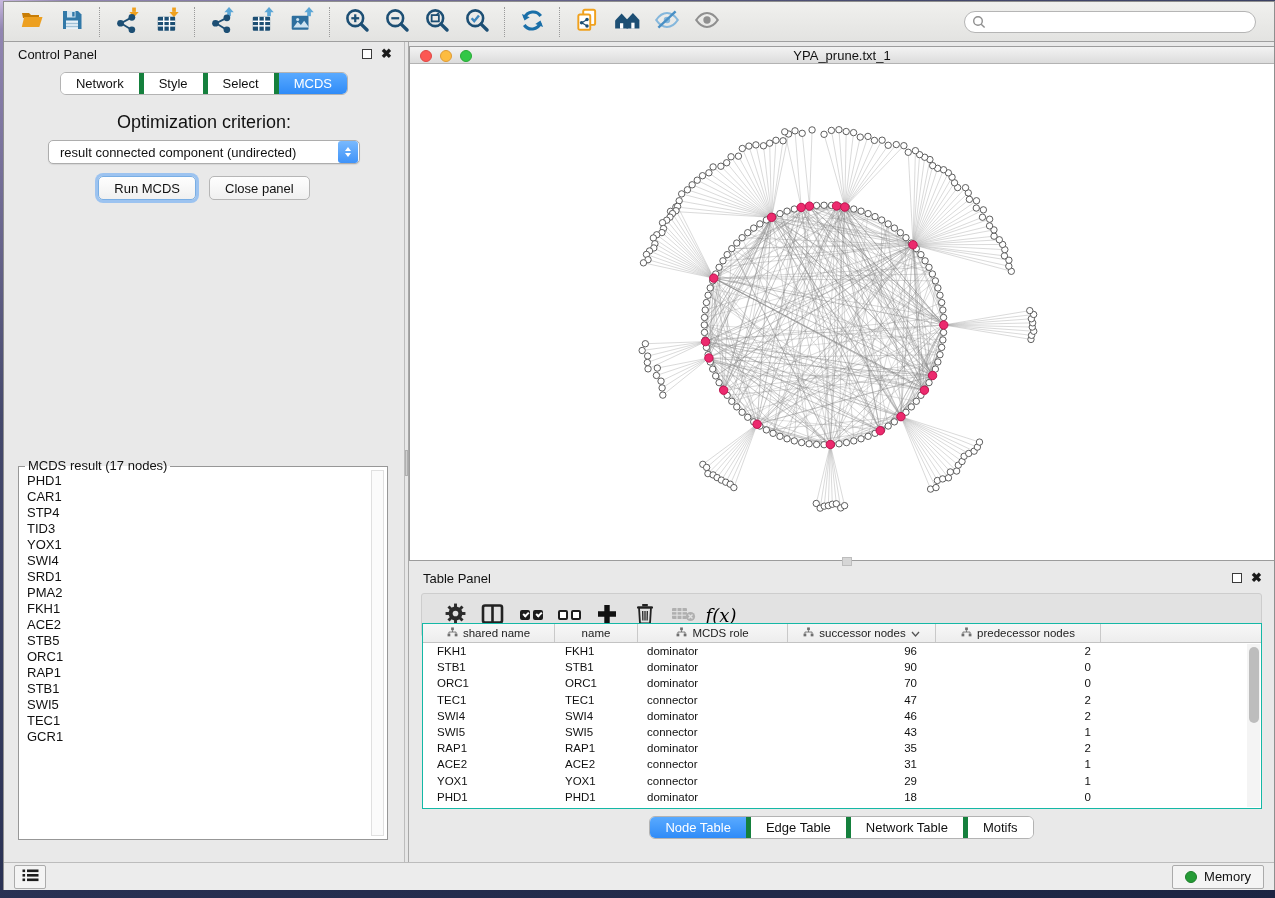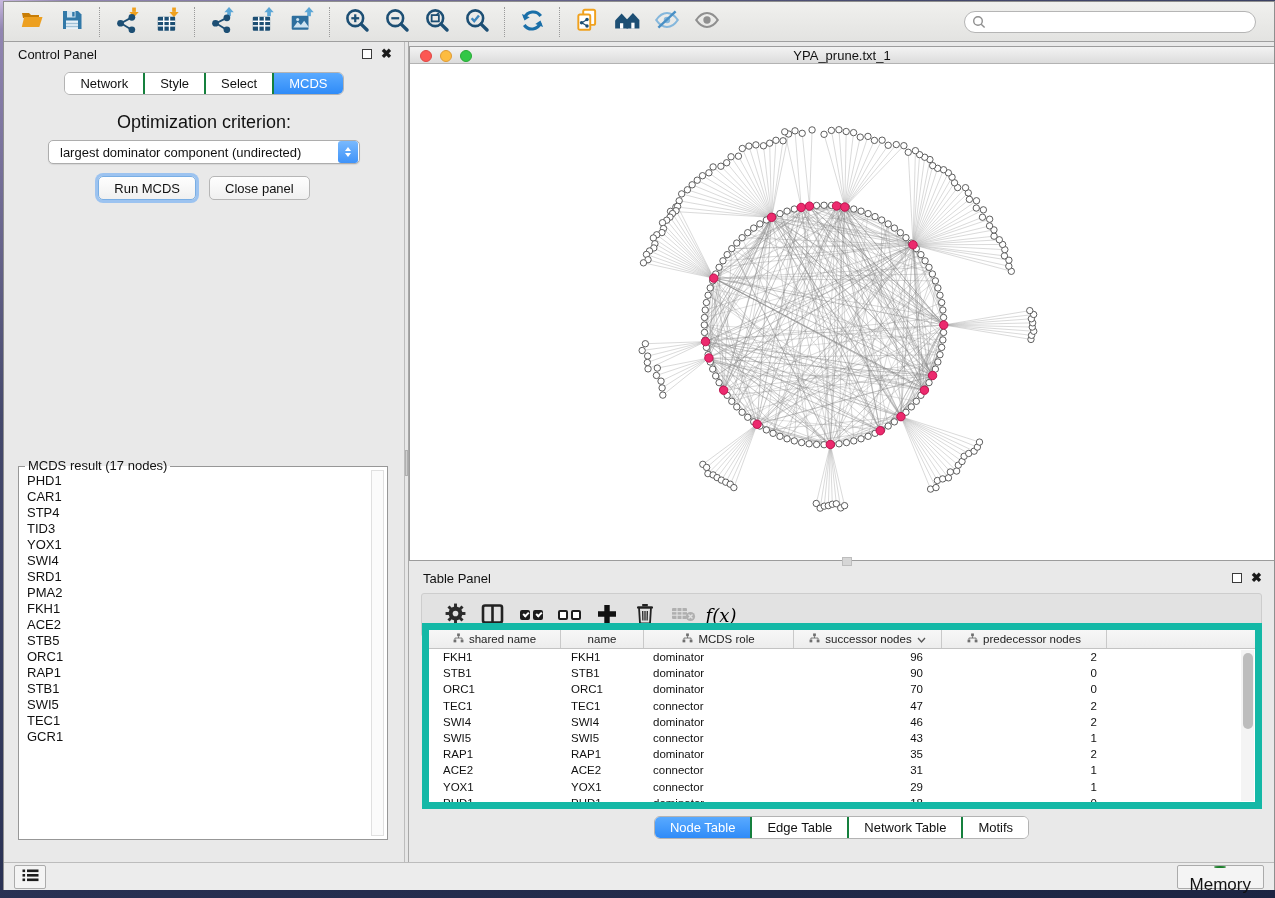--- a/index.html
+++ b/index.html
@@ -28,21 +28,21 @@
   
   .control-panel { width:400px; flex:0 0 400px; position:relative; background:#e9e9e9; }
   .panel-title-row { height:22px; display:flex; align-items:center; padding:2px 12px 0 14px; }
   .panel-title { font-size:13px; color:#111; }
   .panel-wbtns { margin-left:auto; display:flex; align-items:center; gap:9px; }
   .float-btn { width:10px; height:10px; border:1.5px solid #3a3a3a; background:#fff; display:inline-block; }
   .close-btn { font-size:13px; font-weight:bold; color:#1a1a1a; line-height:10px; }
 
   .seg-row { display:flex; justify-content:center; margin-top:8px; }
   .seg-group { display:inline-flex; background:#fff; border:1px solid #b3b3b3; border-radius:6px; overflow:hidden; }
-  .seg { padding:3px 15px; font-size:13px; color:#111; border-right:2px solid #15803d; background:#fff; }
+  .seg { padding:3px 15px; font-size:13px; color:#111; border-right:5px solid #15803d; background:#fff; }
   .seg:last-child { border-right:none; }
   .seg.active { background:linear-gradient(#59aaff,#2f8bf8); color:#fff; }
 
   .opt-label { text-align:center; margin-top:17px; font-size:18px; }
   .crit-select { width:312px; height:24px; margin:7px auto 0; background:#fff; border:1px solid #adadad;
     border-radius:5px; display:flex; align-items:center; position:relative; box-shadow:0 1px 1px rgba(0,0,0,.08); }
   .crit-value { flex:1; padding-left:11px; font-size:13px; white-space:nowrap; }
   .crit-spin { width:20px; height:22px; margin-right:1px; border-radius:3px; background:linear-gradient(#79b9fd,#3f93f9);
     display:flex; flex-direction:column; align-items:center; justify-content:center; gap:2px; }
   .crit-spin i { width:0; height:0; border-left:3.5px solid transparent; border-right:3.5px solid transparent; }
@@ -89,21 +89,21 @@
     border-radius:3px; display:flex; align-items:center; padding:0 14px; gap:0; }
   .tp-btn { width:38px; height:36px; display:flex; align-items:center; justify-content:center; }
   .tp-fx { font-family:"DejaVu Serif", serif; font-style:italic; font-size:18px; color:#000000; }
   .checkpair { display:flex; gap:3px; }
   .cbox { width:10px; height:10px; border:2px solid #1d1d1d; border-radius:2px; position:relative; background:#fff; }
   .cbox.checked { background:#1d1d1d; }
   .cbox.checked::after { content:""; position:absolute; left:1px; top:0px; width:4px; height:2px;
     border-left:2px solid #fff; border-bottom:2px solid #fff; transform:rotate(-45deg); }
 
   .ntable { position:absolute; left:13px; right:12px; top:57px; height:186px; background:#fff;
-    border:7px solid #14b8a6; overflow:hidden; }
+    border:1px solid #14b8a6; overflow:hidden; }
   .thead { display:flex; height:19px; background:linear-gradient(#f7f7f7,#ededed); border-bottom:1px solid #c3c3c3; }
   .th-cell { display:flex; align-items:center; justify-content:center; gap:5px; font-size:11.5px; color:#222;
     border-right:1px solid #c9c9c9; position:relative; }
   .th-cell .attr-icon { flex:0 0 auto; }
   .th-fill { flex:1; border-right:none; }
   .trow { display:flex; height:16.2px; align-items:center; }
   .tcell { font-size:11.5px; color:#111; white-space:nowrap; overflow:hidden; }
   .col0 { width:132px; padding-left:14px; }
   .col1 { width:83px;  padding-left:10px; }
   .col2 { width:150px; padding-left:9px; }
@@ -113,21 +113,21 @@
   .t-thumb { position:absolute; left:1.5px; top:3px; width:10px; height:76px; background:#bdbdbd; border-radius:6px; }
 
   .table-tabs-row { position:absolute; left:0; right:0; top:250px; display:flex; justify-content:center; }
 
   
   .statusbar { flex:0 0 28px; background:#ececec; border-top:1px solid #bcbcbc;
     display:flex; align-items:center; padding:0 10px; }
   .list-btn { width:32px; height:24px; background:#f4f4f4; border:1px solid #ababab; border-radius:2px;
     display:flex; align-items:center; justify-content:center; }
   .memory-btn { margin-left:auto; height:24px; background:#f4f4f4; border:1px solid #ababab; border-radius:2px;
-    display:flex; align-items:center; gap:7px; padding:0 12px; font-size:17px;flex-direction:column; }
+    display:flex; align-items:center; gap:7px; padding:0 12px; font-size:13px; }
   .mem-dot { width:12px; height:12px; border-radius:50%; background:#259b36; border:1px solid #1d7e2b; }
 </style>
 </head>
 <body>
 
 <div class="app">
 
   <div class="toolbar">
     <div class="tbtn">
       <span><svg width="26" height="24" viewBox="0 0 24 24">
@@ -317,21 +317,21 @@
       <div class="seg-row">
         <div class="seg-group">
             <div class="seg">Network</div>
             <div class="seg">Style</div>
             <div class="seg">Select</div>
             <div class="seg active">MCDS</div>
           </div>
       </div>
       <div class="opt-label">Optimization criterion:</div>
       <div class="crit-select">
-        <span class="crit-value">largest dominator component (undirected)</span>
+        <span class="crit-value">result connected component (undirected)</span>
         <span class="crit-spin">
             <i class="up"></i>
             <i class="dn"></i>
           </span>
       </div>
       <div class="btn-row">
         <button class="btn focus-ring">Run MCDS</button>
         <button class="btn">Close panel</button>
       </div>
       <div class="mcds-group">

